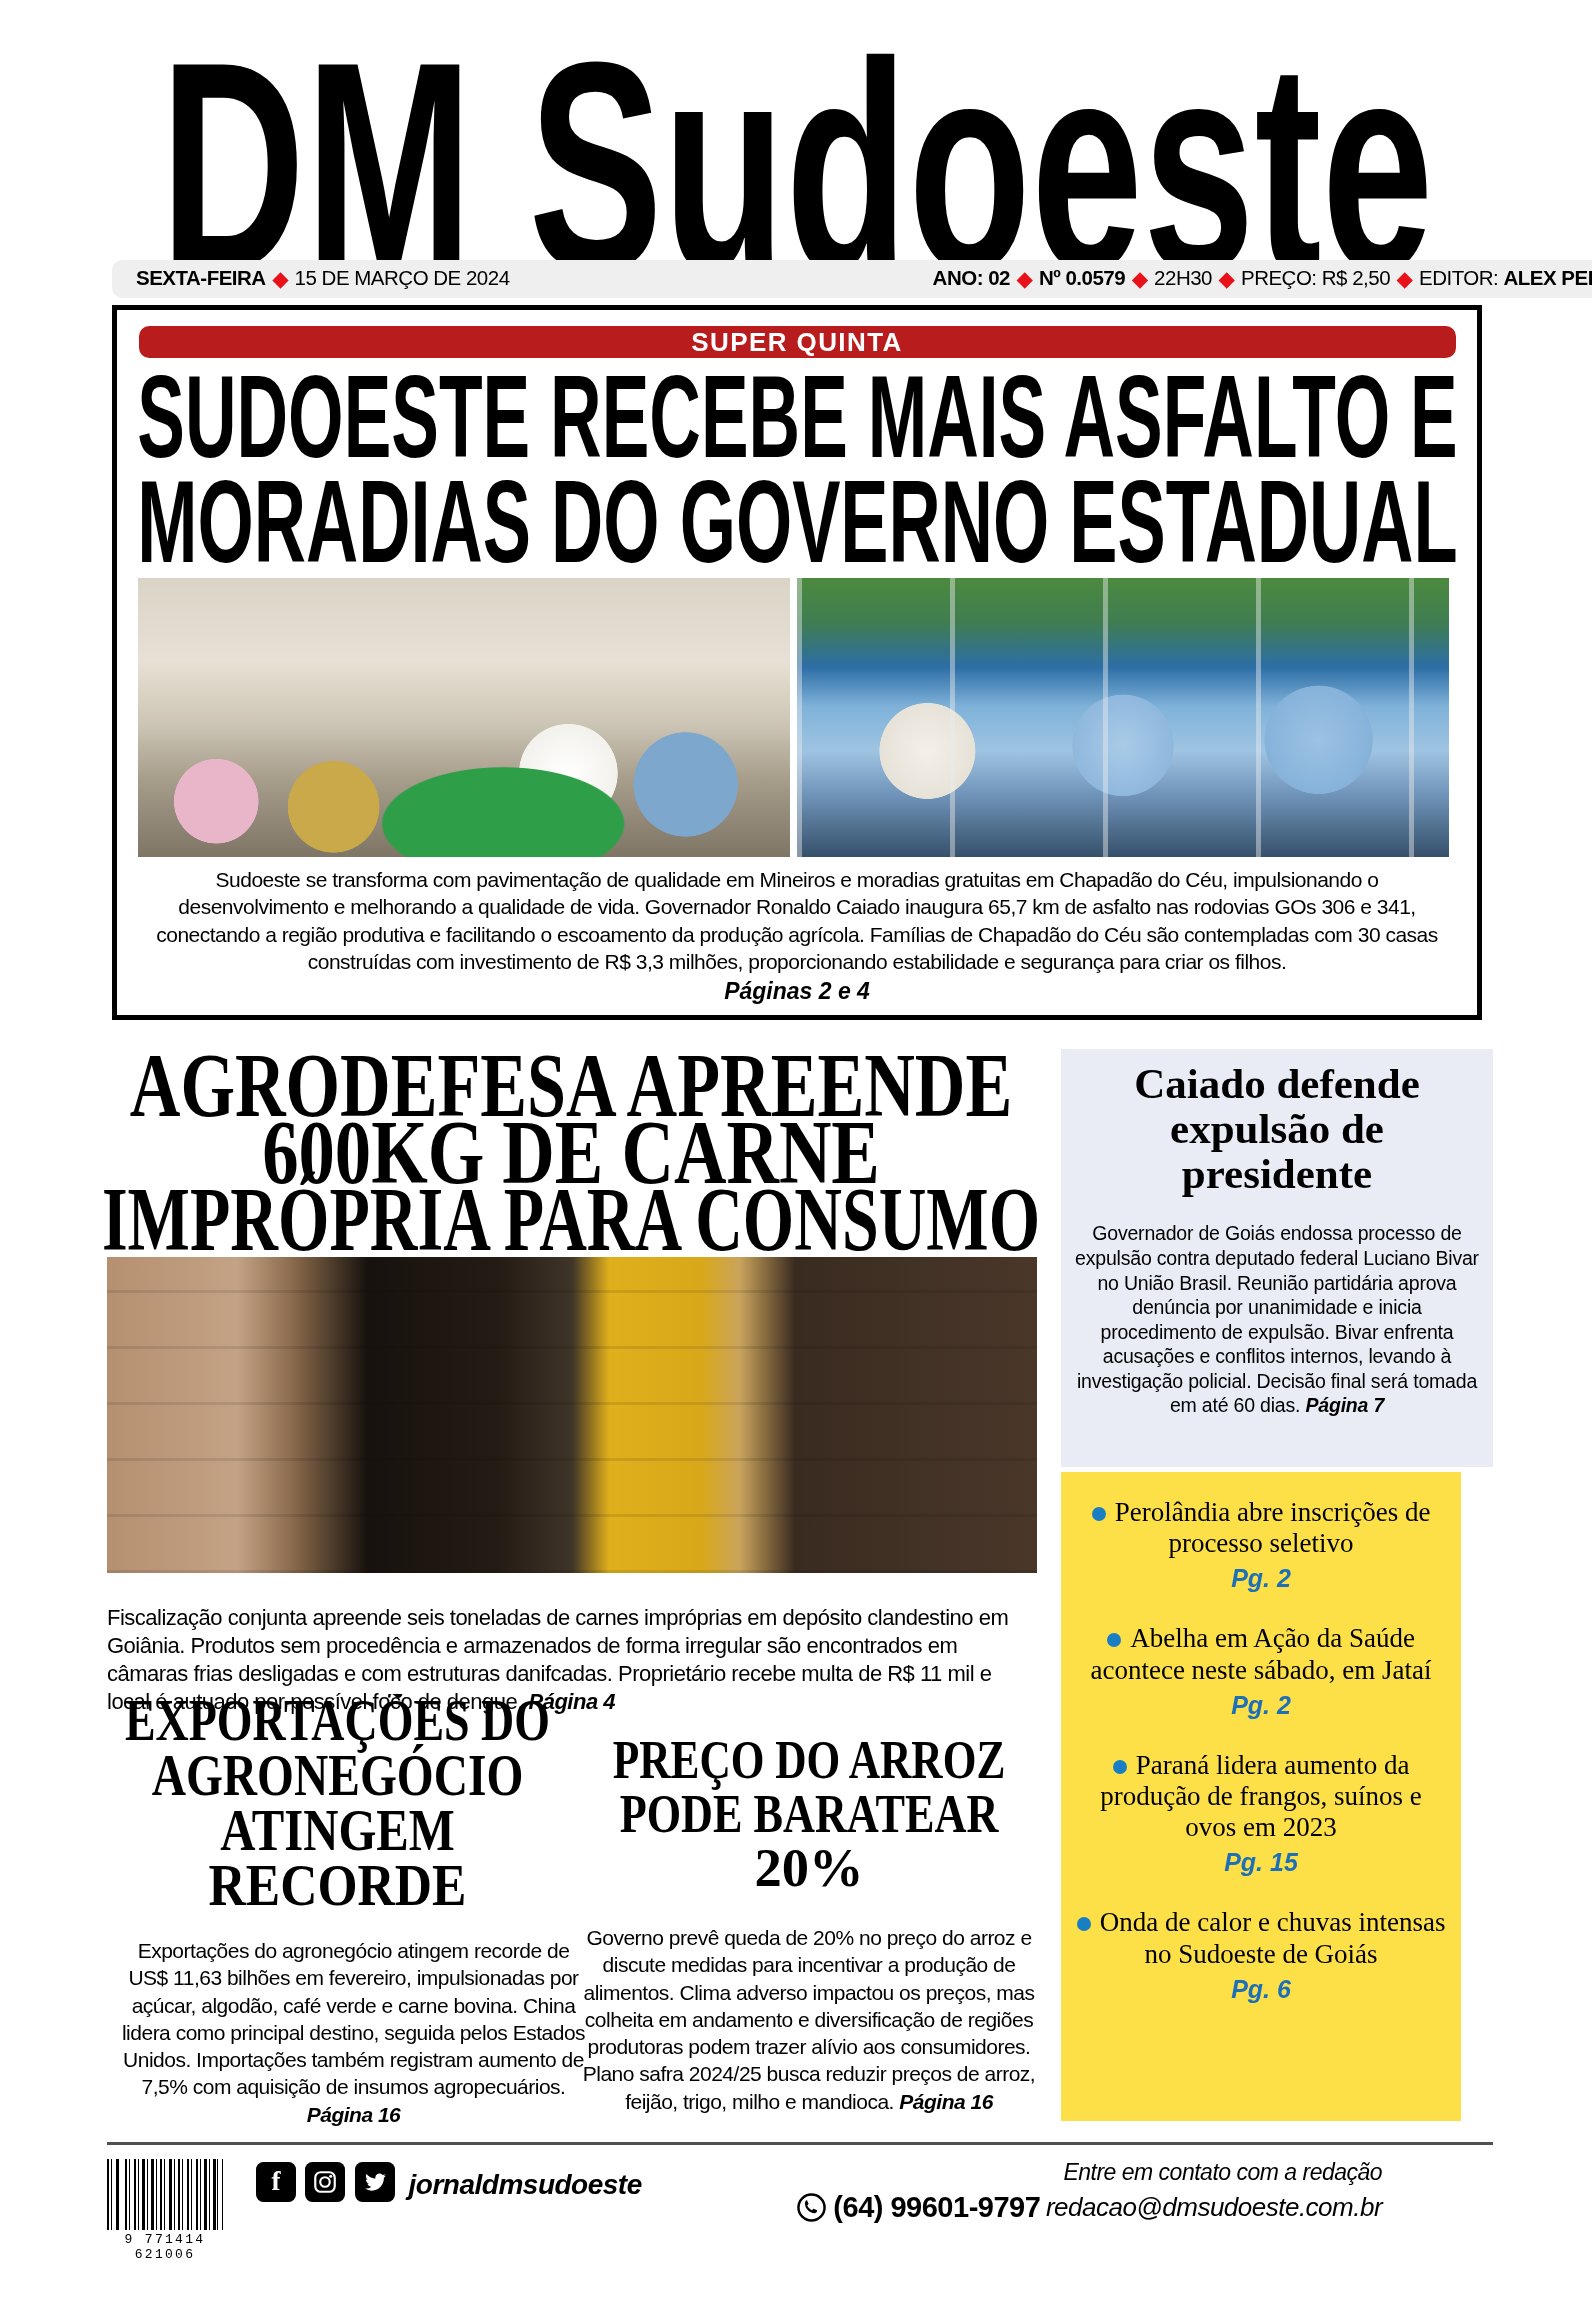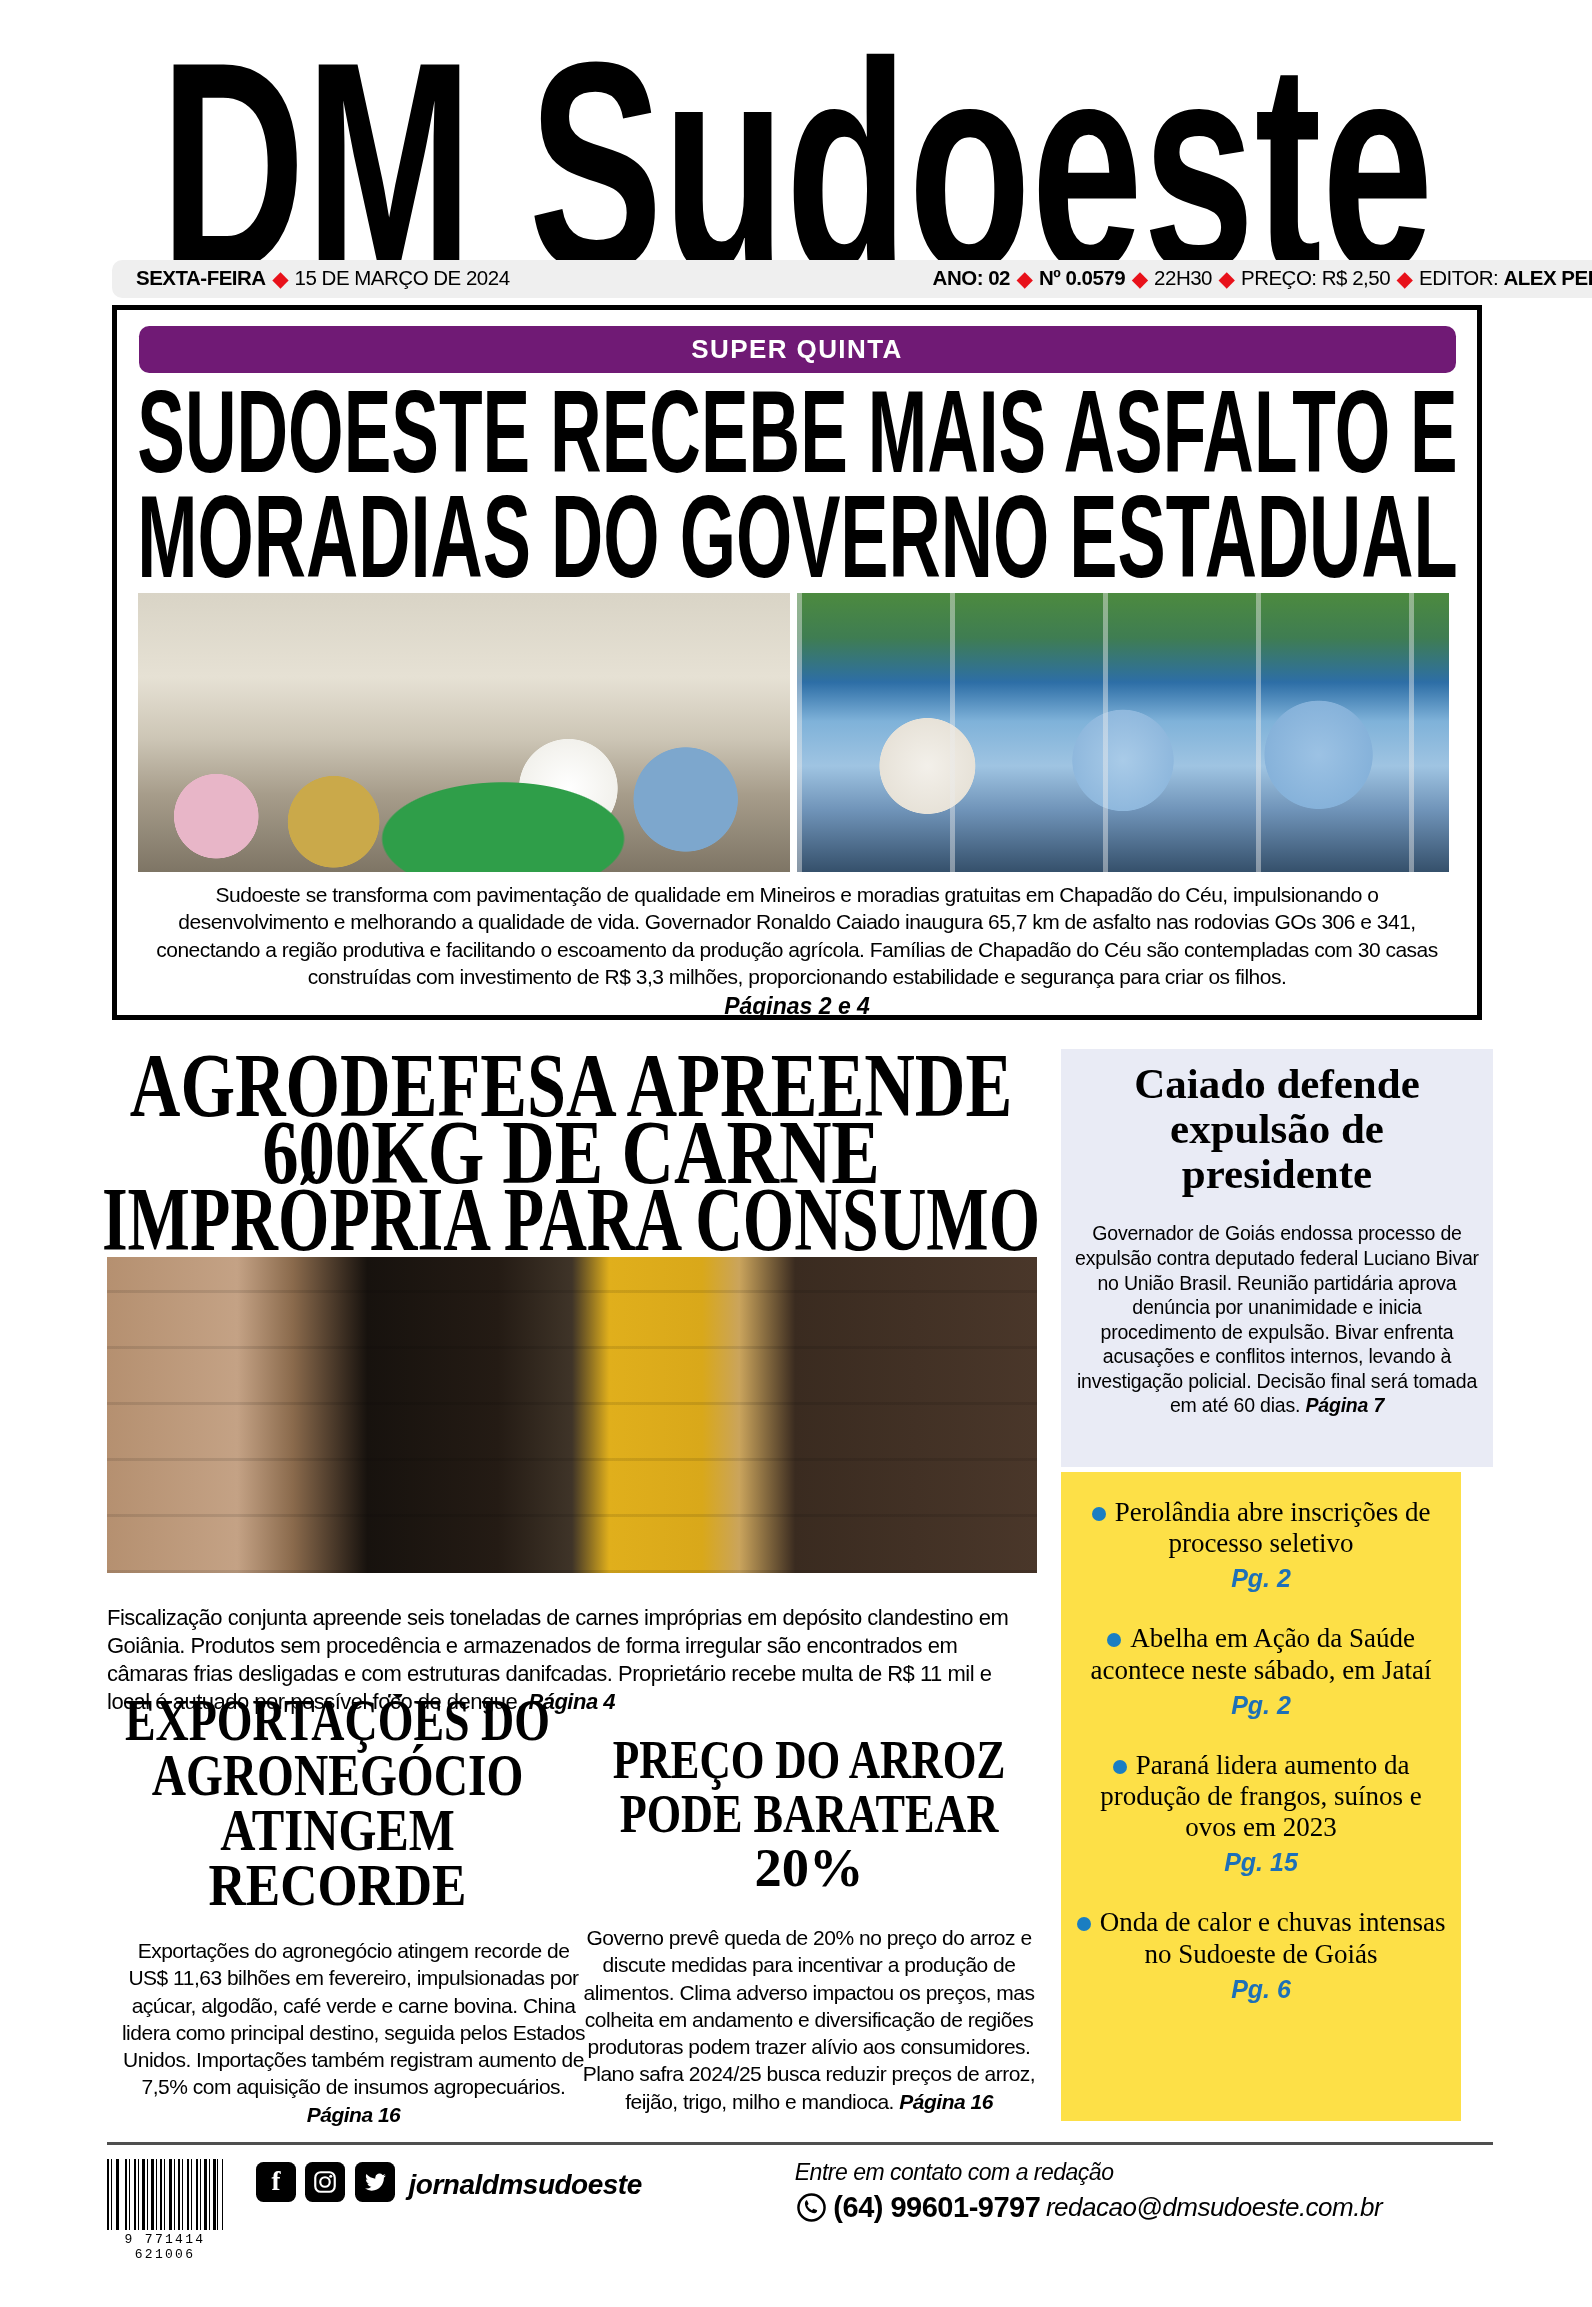--- a/index.html
+++ b/index.html
@@ -14,21 +14,21 @@
   .datebar{left:112px;top:260px;width:1561px;height:38px;background:#efefef;border-radius:10.2px;
            display:flex;align-items:center;justify-content:space-between;padding:0 24px;box-sizing:border-box;
            font-size:20.5px;letter-spacing:-0.5px;}
   .datebar .seg{white-space:nowrap;}
   .datebar b{font-weight:bold;}
   .diamond{color:#e8111a;font-size:21.4px;margin:0 6.5px;vertical-align:-0.9px;}
 
   
   .mainbox{left:112px;top:305px;width:1370px;height:715px;border:5.6px solid #000;background:#fff;
            box-sizing:border-box;overflow:hidden;}
-  .kicker{margin:16px auto 0;width:1317px;height:47px;background:#701a75;border-radius:10.2px;
+  .kicker{margin:16px auto 0;width:1317px;height:32px;background:#b91c1c;border-radius:10.2px;
           display:flex;align-items:center;justify-content:center;color:#fff;font-size:26px;font-weight:bold;letter-spacing:1.4px;}
   .leadcaption{margin:9.3px auto 0;width:1307px;text-align:center;font-size:21px;line-height:1.3;letter-spacing:-0.5px;}
   .pagesref{margin-top:2.8px;text-align:center;font-size:23px;font-weight:bold;font-style:italic;}
 
   .photorow{display:flex;gap:7.4px;margin:7.4px 20.5px 0;}
   .photo{height:279px;}
   .photo-left{width:652px;
     background:
       radial-gradient(ellipse 200px 93px at 56% 88%, #2f9e49 0%, #2f9e49 60%, rgba(47,158,73,0) 61%),
       radial-gradient(circle 60px at 12% 80%, #e8b6c8 0%, #e8b6c8 70%, rgba(0,0,0,0) 71%),
@@ -71,21 +71,21 @@
   
   .footrule{left:107px;top:2142px;width:1386px;height:2.8px;background:#4f4f4f;}
   .footer{left:107px;top:2159px;width:1386px;display:flex;align-items:flex-start;}
   .barcodeblock{width:116px;text-align:center;}
   .bars{height:71px;background:repeating-linear-gradient(90deg,#000 0 2.3px,#fff 2.3px 4.2px,#000 4.2px 5.1px,#fff 5.1px 8.8px,#000 8.8px 11.6px,#fff 11.6px 13.5px,#000 13.5px 14.4px,#fff 14.4px 17.7px);}
   .bardigits{margin-top:1.9px;font-family:"Liberation Mono",monospace;font-size:13px;letter-spacing:2.3px;}
   .socialrow{display:flex;gap:9.3px;margin-left:33px;margin-top:2.8px;}
   .socialsq{width:40px;height:40px;background:#000;border-radius:7.4px;display:flex;align-items:center;justify-content:center;}
   .fglyph{color:#fff;font-size:27px;font-weight:bold;font-family:"Liberation Serif",serif;}
   .handle{margin-left:14px;margin-top:10px;font-size:28px;font-weight:bold;font-style:italic;letter-spacing:-0.5px;}
-  .contact{margin-left:153px;text-align:left;}
+  .contact{margin-left:153px;text-align:right;}
   .contacthead{font-size:23px;font-style:italic;letter-spacing:-0.5px;}
   .phonerow{margin-top:4.7px;display:flex;align-items:center;justify-content:center;gap:5.6px;}
   .phonenum{font-size:29px;font-weight:bold;letter-spacing:-0.5px;}
   .email{font-size:26px;font-style:italic;letter-spacing:-0.5px;}
 </style>
 </head>
 <body>
 
 <div class="page">
 

